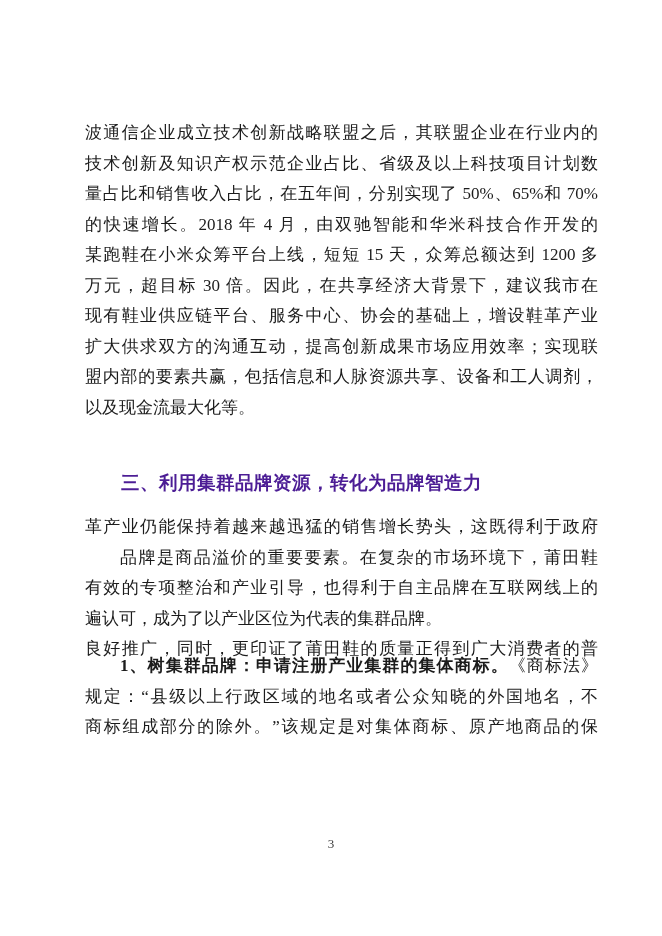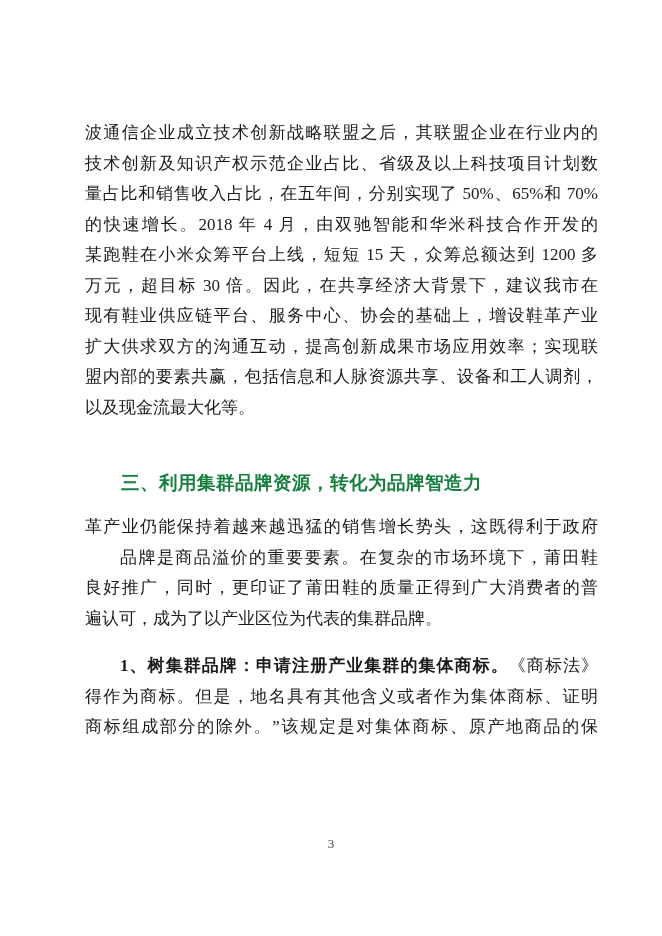--- a/index.html
+++ b/index.html
@@ -41,21 +41,21 @@
   .heading {
     position: absolute;
     left: 85px;
     width: 513px;
     padding-left: 36px;
     box-sizing: border-box;
     font-family: "Liberation Sans", "DejaVu Sans", sans-serif;
     font-weight: bold;
     font-size: 18.5px;
     line-height: 30px;
-    color: #15803d;
+    color: #4c1d95;
     letter-spacing: 0.5px;
   }
   .bold-lead {
     font-weight: bold;
   }
   .page-number {
     position: absolute;
     left: 0;
     top: 836px;
     width: 662px;
@@ -85,27 +85,28 @@
     <div class="line">扩大供求双方的沟通互动，提高创新成果市场应用效率；实现联</div>
     <div class="line">盟内部的要素共赢，包括信息和人脉资源共享、设备和工人调剂，</div>
     <div class="line short">以及现金流最大化等。</div>
   </div>
 
   <div class="heading" id="heading">三、利用集群品牌资源，转化为品牌智造力</div>
 
   <div class="para" id="para2">
     <div class="line">革产业仍能保持着越来越迅猛的销售增长势头，这既得利于政府</div>
     <div class="line indent">品牌是商品溢价的重要要素。在复杂的市场环境下，莆田鞋</div>
+    <div class="line">有效的专项整治和产业引导，也得利于自主品牌在互联网线上的</div>
+    <div class="line short">遍认可，成为了以产业区位为代表的集群品牌。</div>
     <div class="line">良好推广，同时，更印证了莆田鞋的质量正得到广大消费者的普</div>
-    <div class="line short">遍认可，成为了以产业区位为代表的集群品牌。</div>
   </div>
 
   <div class="para" id="para3">
     <div class="line indent">
       <span class="bold-lead">1、树集群品牌：申请注册产业集群的集体商标。</span><span>《商标法》</span>
     </div>
-    <div class="line">得作为商标。但是，地名具有其他含义或者作为集体商标、证明</div>
+    <div class="line">规定：“县级以上行政区域的地名或者公众知晓的外国地名，不</div>
     <div class="line">商标组成部分的除外。”该规定是对集体商标、原产地商品的保</div>
   </div>
 
   <div class="page-number">3</div>
 
 </div>
 
 </body></html>

